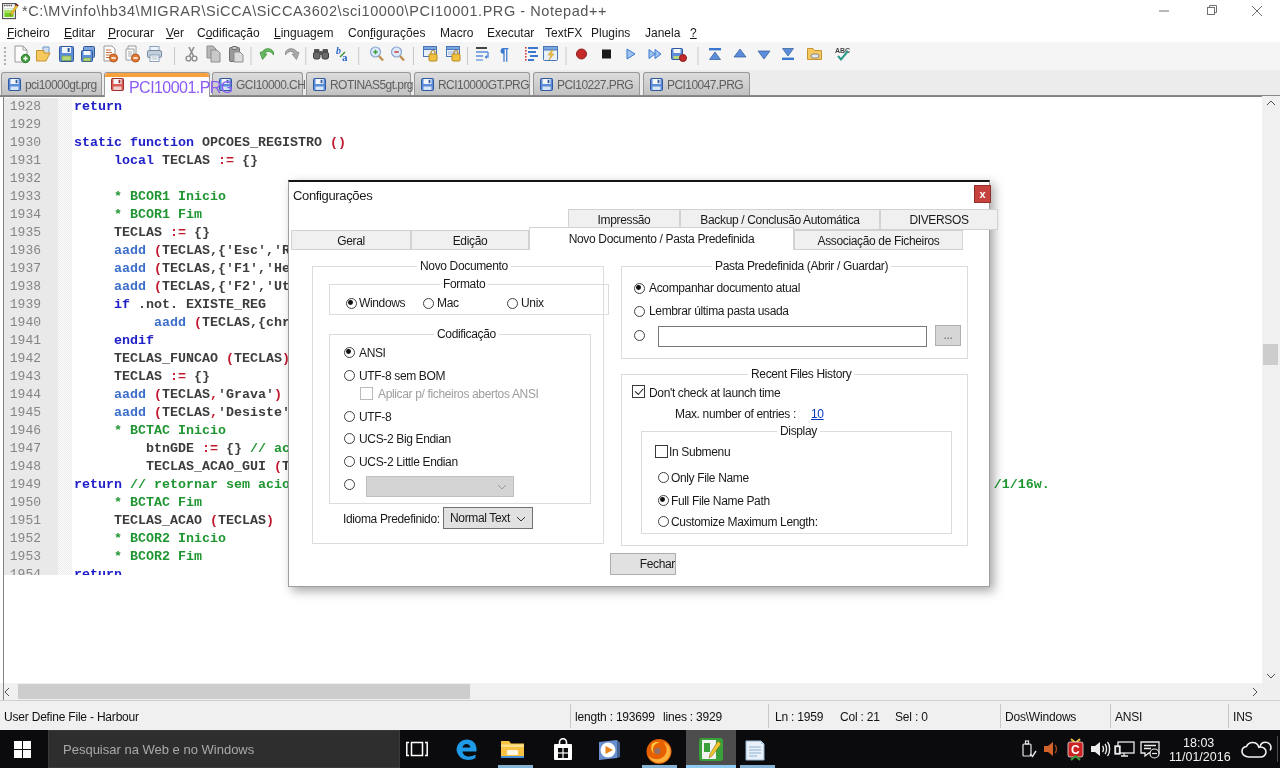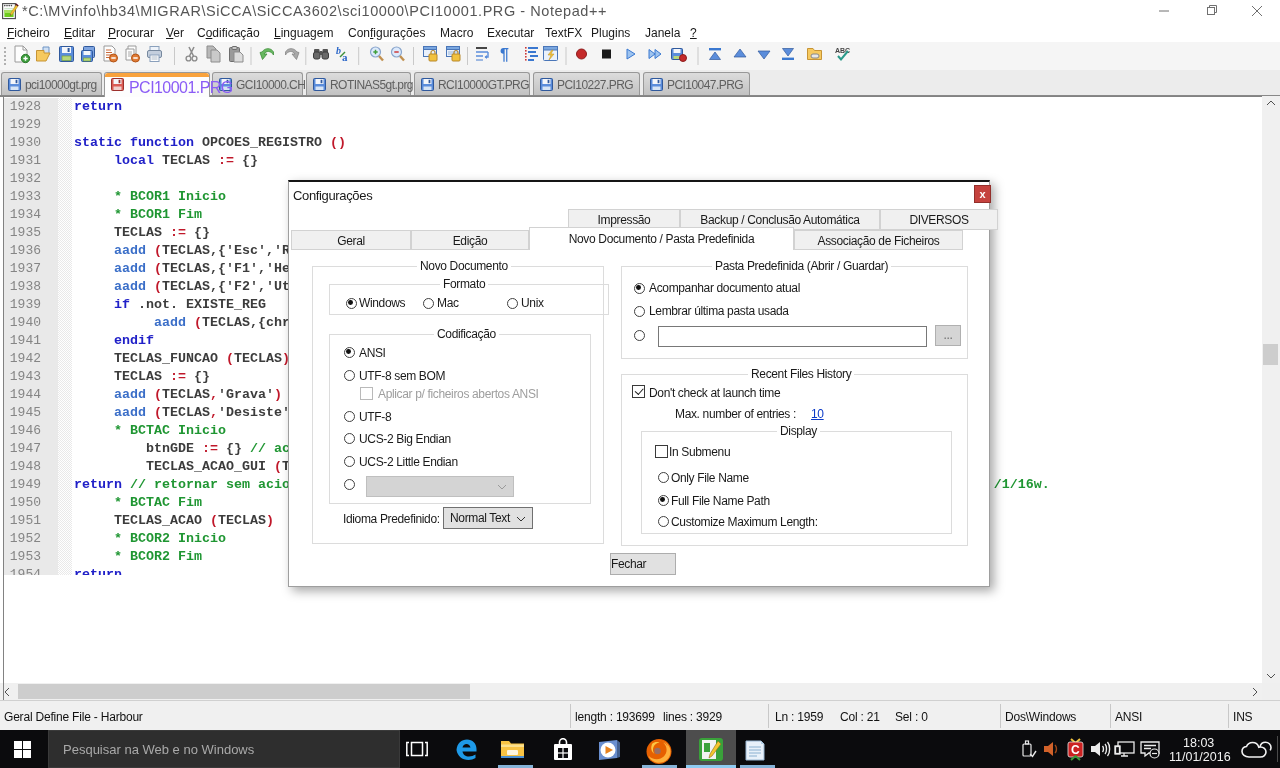--- a/index.html
+++ b/index.html
@@ -456,21 +456,21 @@
     </svg>
   <div class="abs" style="left:18px;top:1px;width:452px;height:15px;background:#cdcdcd"></div>
   <svg class="abs" style="left:1251px;top:4px" width="8" height="10" viewBox="0 0 8 10">
       <path d="M2 1 L6 5 L2 9" stroke="#505050" fill="none"></path>
     </svg>
 </div>
 <div class="abs" style="left:1262px;top:683px;width:18px;height:17px;background:#efefef"></div>
 <div class="abs" style="left:3px;top:97px;width:1px;height:603px;background:#828282;z-index:3"></div>
 
 <div id="statusbar">
-  <span class="st" style="left:4px">Geral Define File - Harbour</span>
+  <span class="st" style="left:4px">User Define File - Harbour</span>
   <span class="st" style="left:575px">length : 193699</span>
   <span class="st" style="left:663px">lines : 3929</span>
   <span class="st" style="left:775px">Ln : 1959</span>
   <span class="st" style="left:840px">Col : 21</span>
   <span class="st" style="left:895px">Sel : 0</span>
   <span class="st" style="left:1005px">Dos\Windows</span>
   <span class="st" style="left:1115px">ANSI</span>
   <span class="st" style="left:1233px">INS</span>
   <div class="ssep" style="left:570px"></div>
   <div class="ssep" style="left:768px"></div>
@@ -554,21 +554,21 @@
       <div class="check" style="left:13px;top:13px"></div>
         <span class="rlbl" style="left:27px;top:13px">In Submenu</span>
       <div class="radio" style="left:15.5px;top:39.5px"></div>
         <span class="rlbl" style="left:29px;top:39px">Only File Name</span>
       <div class="radio sel" style="left:15.5px;top:62.5px"></div>
         <span class="rlbl" style="left:29px;top:62px">Full File Name Path</span>
       <div class="radio" style="left:15.5px;top:83.5px"></div>
         <span class="rlbl" style="left:29px;top:83px">Customize Maximum Length:</span>
     </div>
   </div>
-  <div class="abs" style="left:321px;top:371px;width:66px;height:22px;background:#e1e1e1;border:1px solid #adadad;text-align:left;line-height:20px">Fechar</div>
+  <div class="abs" style="left:321px;top:371px;width:66px;height:22px;background:#e1e1e1;border:1px solid #adadad;text-align:right;line-height:20px">Fechar</div>
 </div>
 
 <div id="taskbar">
   <svg class="abs" style="left:14px;top:11px" width="17" height="17" viewBox="0 0 17 17">
     <rect x="0" y="0" width="8" height="8" fill="#fff"></rect>
       <rect x="9" y="0" width="8" height="8" fill="#fff"></rect>
     <rect x="0" y="9" width="8" height="8" fill="#fff"></rect>
       <rect x="9" y="9" width="8" height="8" fill="#fff"></rect>
   </svg>
   <div id="search">

